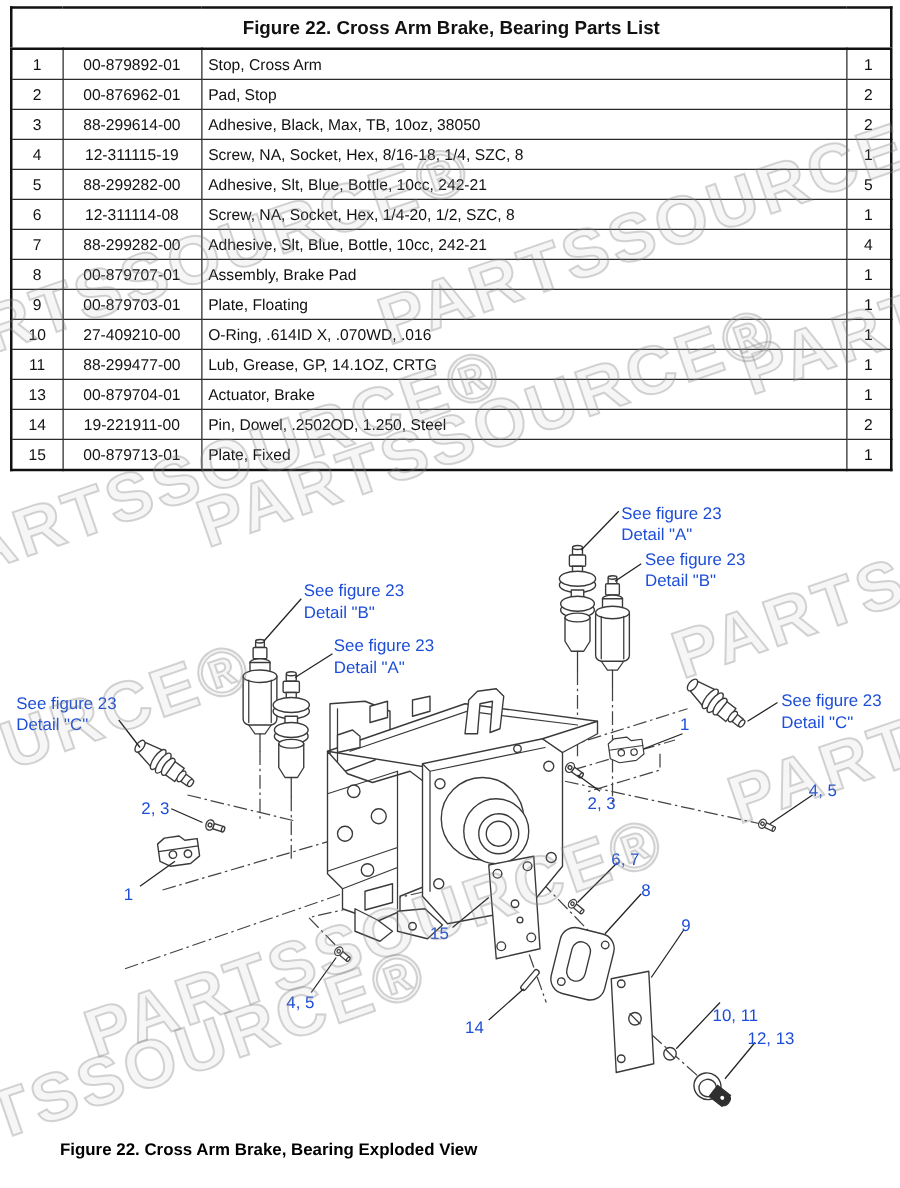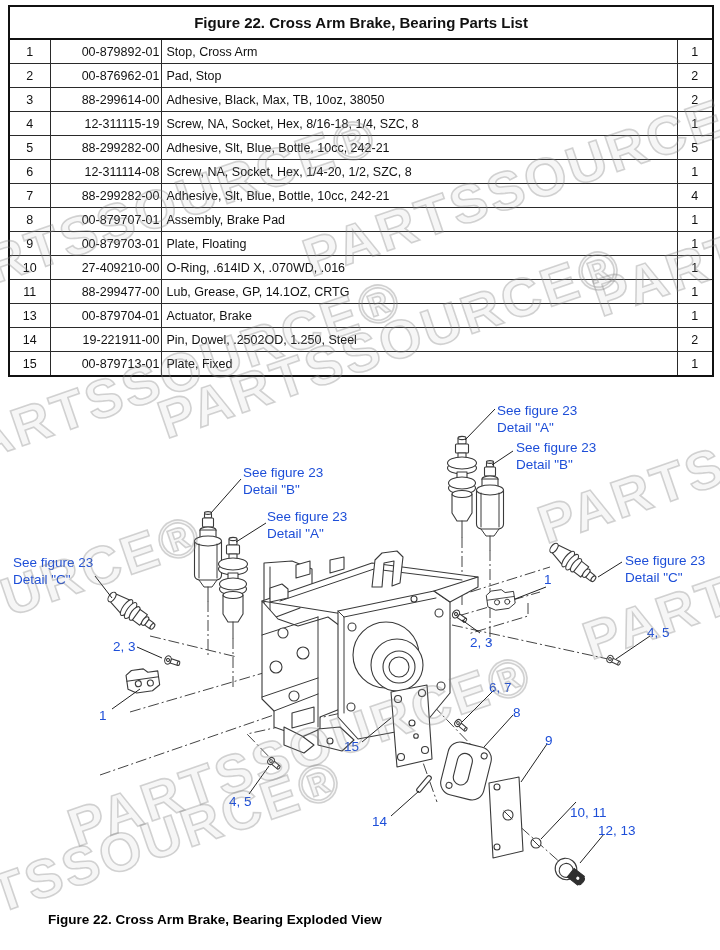--- a/index.html
+++ b/index.html
@@ -8,21 +8,21 @@
 
   
   table.parts{position:absolute;left:8px;top:5px;width:704px;border-collapse:collapse;
               table-layout:fixed;background:#fff;}
   table.parts td,table.parts th{border:1px solid #2a2a2a;overflow:hidden;white-space:nowrap;}
   table.parts{border:2px solid #111;}
   tr.title-row td{height:29px;text-align:center;font-weight:bold;font-size:15px;border-bottom:2px solid #111;}
   tr.head-row th{height:23px;font-weight:bold;font-size:13px;text-align:center;}
   tr.data-row td{height:21px;font-size:12.5px;}
   td.c-item{text-align:center;}
-  td.c-pn{text-align:right;}
+  td.c-pn{text-align:center;}
   td.c-desc{text-align:left;padding-left:5px;}
   td.c-qty{text-align:center;}
 
   
   .diagram{position:absolute;left:0;top:395px;width:720px;height:520px;}
   .diagram svg{position:absolute;left:0;top:0;}
   .callout{position:absolute;font-size:13.5px;line-height:1.25;white-space:pre-line;color:#1d4ed8;}
   .caption{position:absolute;left:0;top:912px;width:720px;text-align:left;
            font-weight:bold;font-size:13.5px;color:#000;padding-left:48px;}
 

